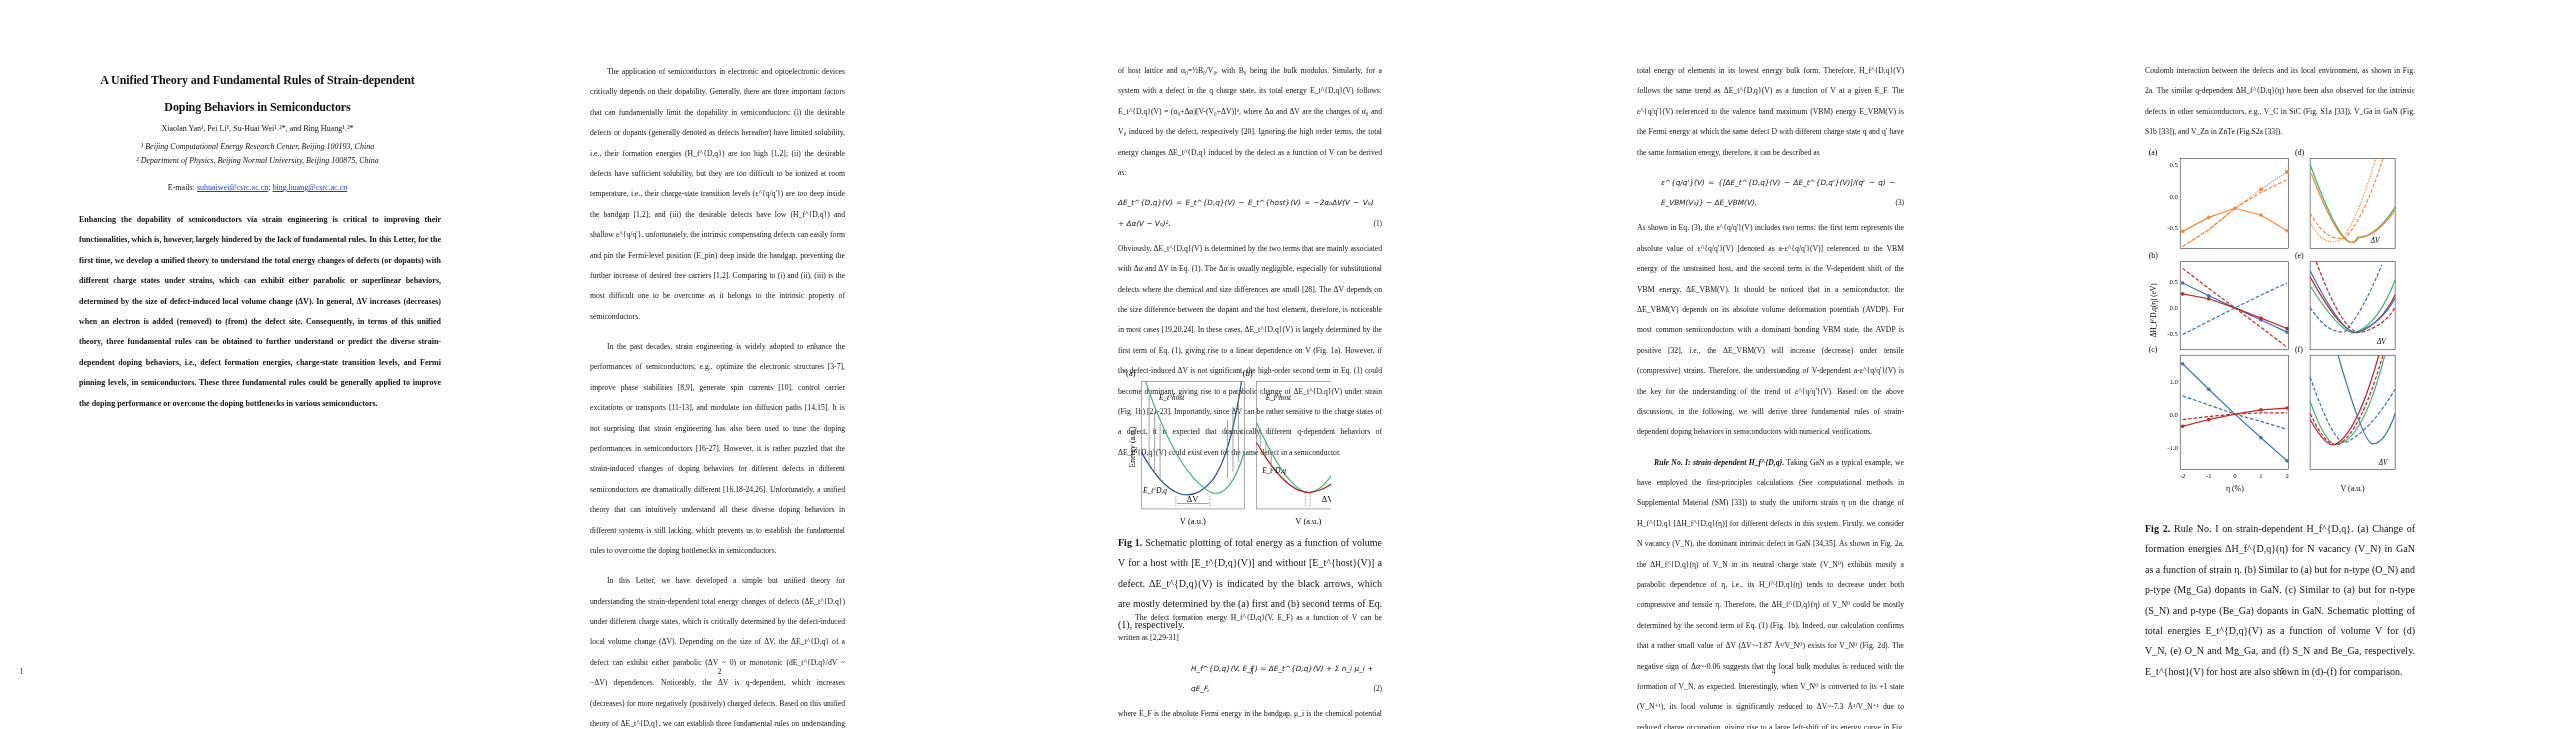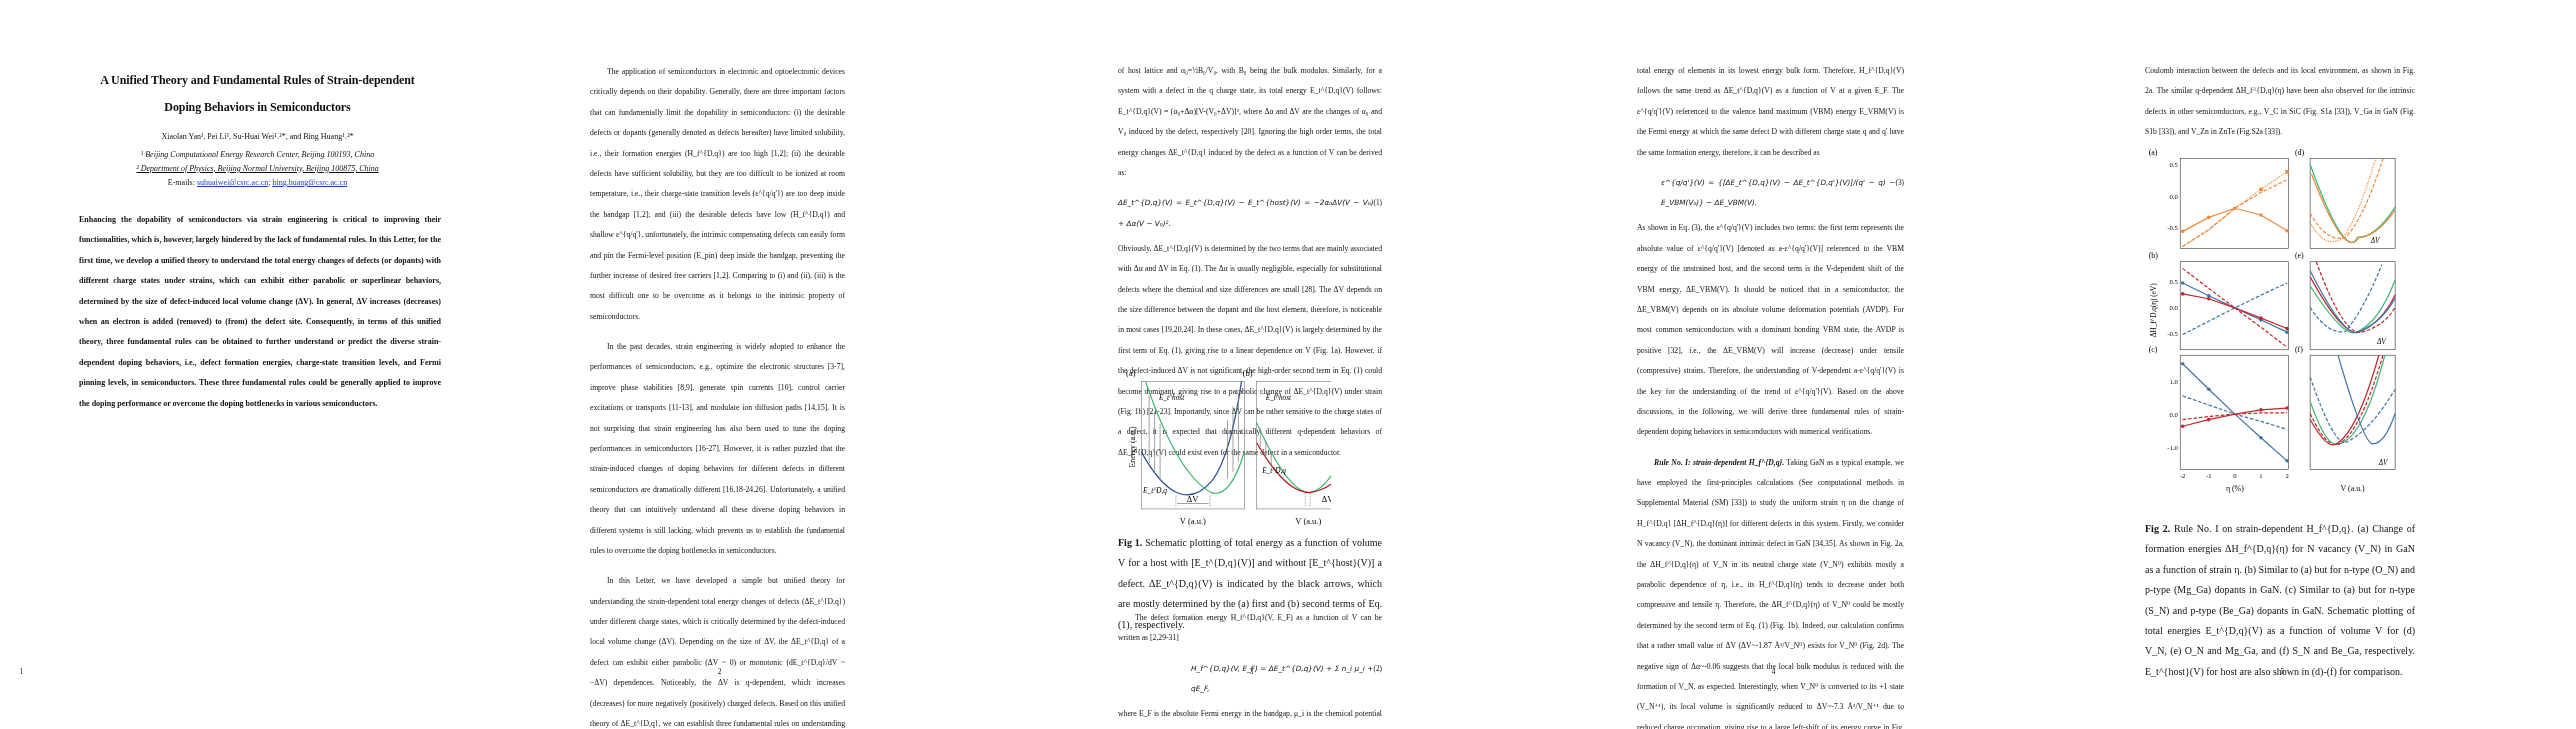--- a/index.html
+++ b/index.html
@@ -7,40 +7,40 @@
   .page{position:absolute;top:0;width:515px;height:729px;background:#fff;}
   .page-num{position:absolute;top:667px;left:0;width:100%;text-align:center;font-size:7.3px;}
   .col{position:absolute;font-size:7.7px;line-height:20.4px;text-align:justify;}
   .col p{margin:0 0 9.7px 0;text-indent:17px;}
   .col p.noind{text-indent:0;}
   .title{position:absolute;left:0;width:515px;top:67px;text-align:center;font-weight:bold;font-size:12px;line-height:27px;letter-spacing:-0.1px;}
   .authors{position:absolute;left:0;width:515px;top:122px;text-align:center;font-size:8px;line-height:13.4px;}
   .authors .aff{font-style:italic;}
   .authors a{color:#1a3cc8;text-decoration:underline;}
   .abstract{position:absolute;left:79px;width:362px;top:210px;font-weight:bold;font-size:8px;line-height:20.4px;text-align:justify;}
-  .eq{display:flex;justify-content:space-between;align-items:flex-start;font-family:"DejaVu Sans",sans-serif;font-size:7.3px;font-style:italic;margin:0 0 4.9px 0;}
+  .eq{display:flex;justify-content:space-between;align-items:flex-end;font-family:"DejaVu Sans",sans-serif;font-size:7.3px;font-style:italic;margin:0 0 4.9px 0;}
   .eq .num{font-family:"Liberation Serif",serif;font-style:normal;}
   .sec-head{font-weight:bold;font-style:italic;}
   .figure{position:absolute;}
   .caption{position:absolute;font-size:10px;line-height:20.4px;text-align:justify;}
   .caption b{font-weight:bold;}
   svg text{font-family:"Liberation Serif",serif;}
 </style>
 </head>
 <body>
 
 <div class="page" style="left:0;">
   <div class="title">
     <div>A Unified Theory and Fundamental Rules of Strain-dependent</div>
     <div>Doping Behaviors in Semiconductors</div>
   </div>
   <div class="authors">
-    <div style="margin-bottom:4.9px;margin-top:8px;">Xiaolan Yan¹, Pei Li¹, Su-Huai Wei¹˒²*, and Bing Huang¹˒²*</div>
+    <div style="margin-bottom:4.9px;">Xiaolan Yan¹, Pei Li¹, Su-Huai Wei¹˒²*, and Bing Huang¹˒²*</div>
     <div class="aff">¹ Beijing Computational Energy Research Center, Beijing 100193, China</div>
-    <div class="aff" style="margin-bottom:1px;text-decoration:underline;">² Department of Physics, Beijing Normal University, Beijing 100875, China</div>
+    <div class="aff" style="margin-bottom:14px;">² Department of Physics, Beijing Normal University, Beijing 100875, China</div>
     <div>
       <span>E-mails: </span><a>suhuaiwei@csrc.ac.cn</a><span>; </span><a>bing.huang@csrc.ac.cn</a>
     </div>
   </div>
   <div class="abstract">Enhancing the dopability of semiconductors via strain engineering is critical to improving their functionalities, which is, however, largely hindered by the lack of fundamental rules. In this Letter, for the first time, we develop a unified theory to understand the total energy changes of defects (or dopants) with different charge states under strains, which can exhibit either parabolic or superlinear behaviors, determined by the size of defect-induced local volume change (ΔV). In general, ΔV increases (decreases) when an electron is added (removed) to (from) the defect site. Consequently, in terms of this unified theory, three fundamental rules can be obtained to further understand or predict the diverse strain-dependent doping behaviors, i.e., defect formation energies, charge-state transition levels, and Fermi pinning levels, in semiconductors. These three fundamental rules could be generally applied to improve the doping performance or overcome the doping bottlenecks in various semiconductors.</div>
   <div class="page-num" style="left:-236px;">1</div>
 </div>
 
 <div class="page" style="left:492px;">
   <div class="col" style="left:98px;width:255px;top:62px;">

